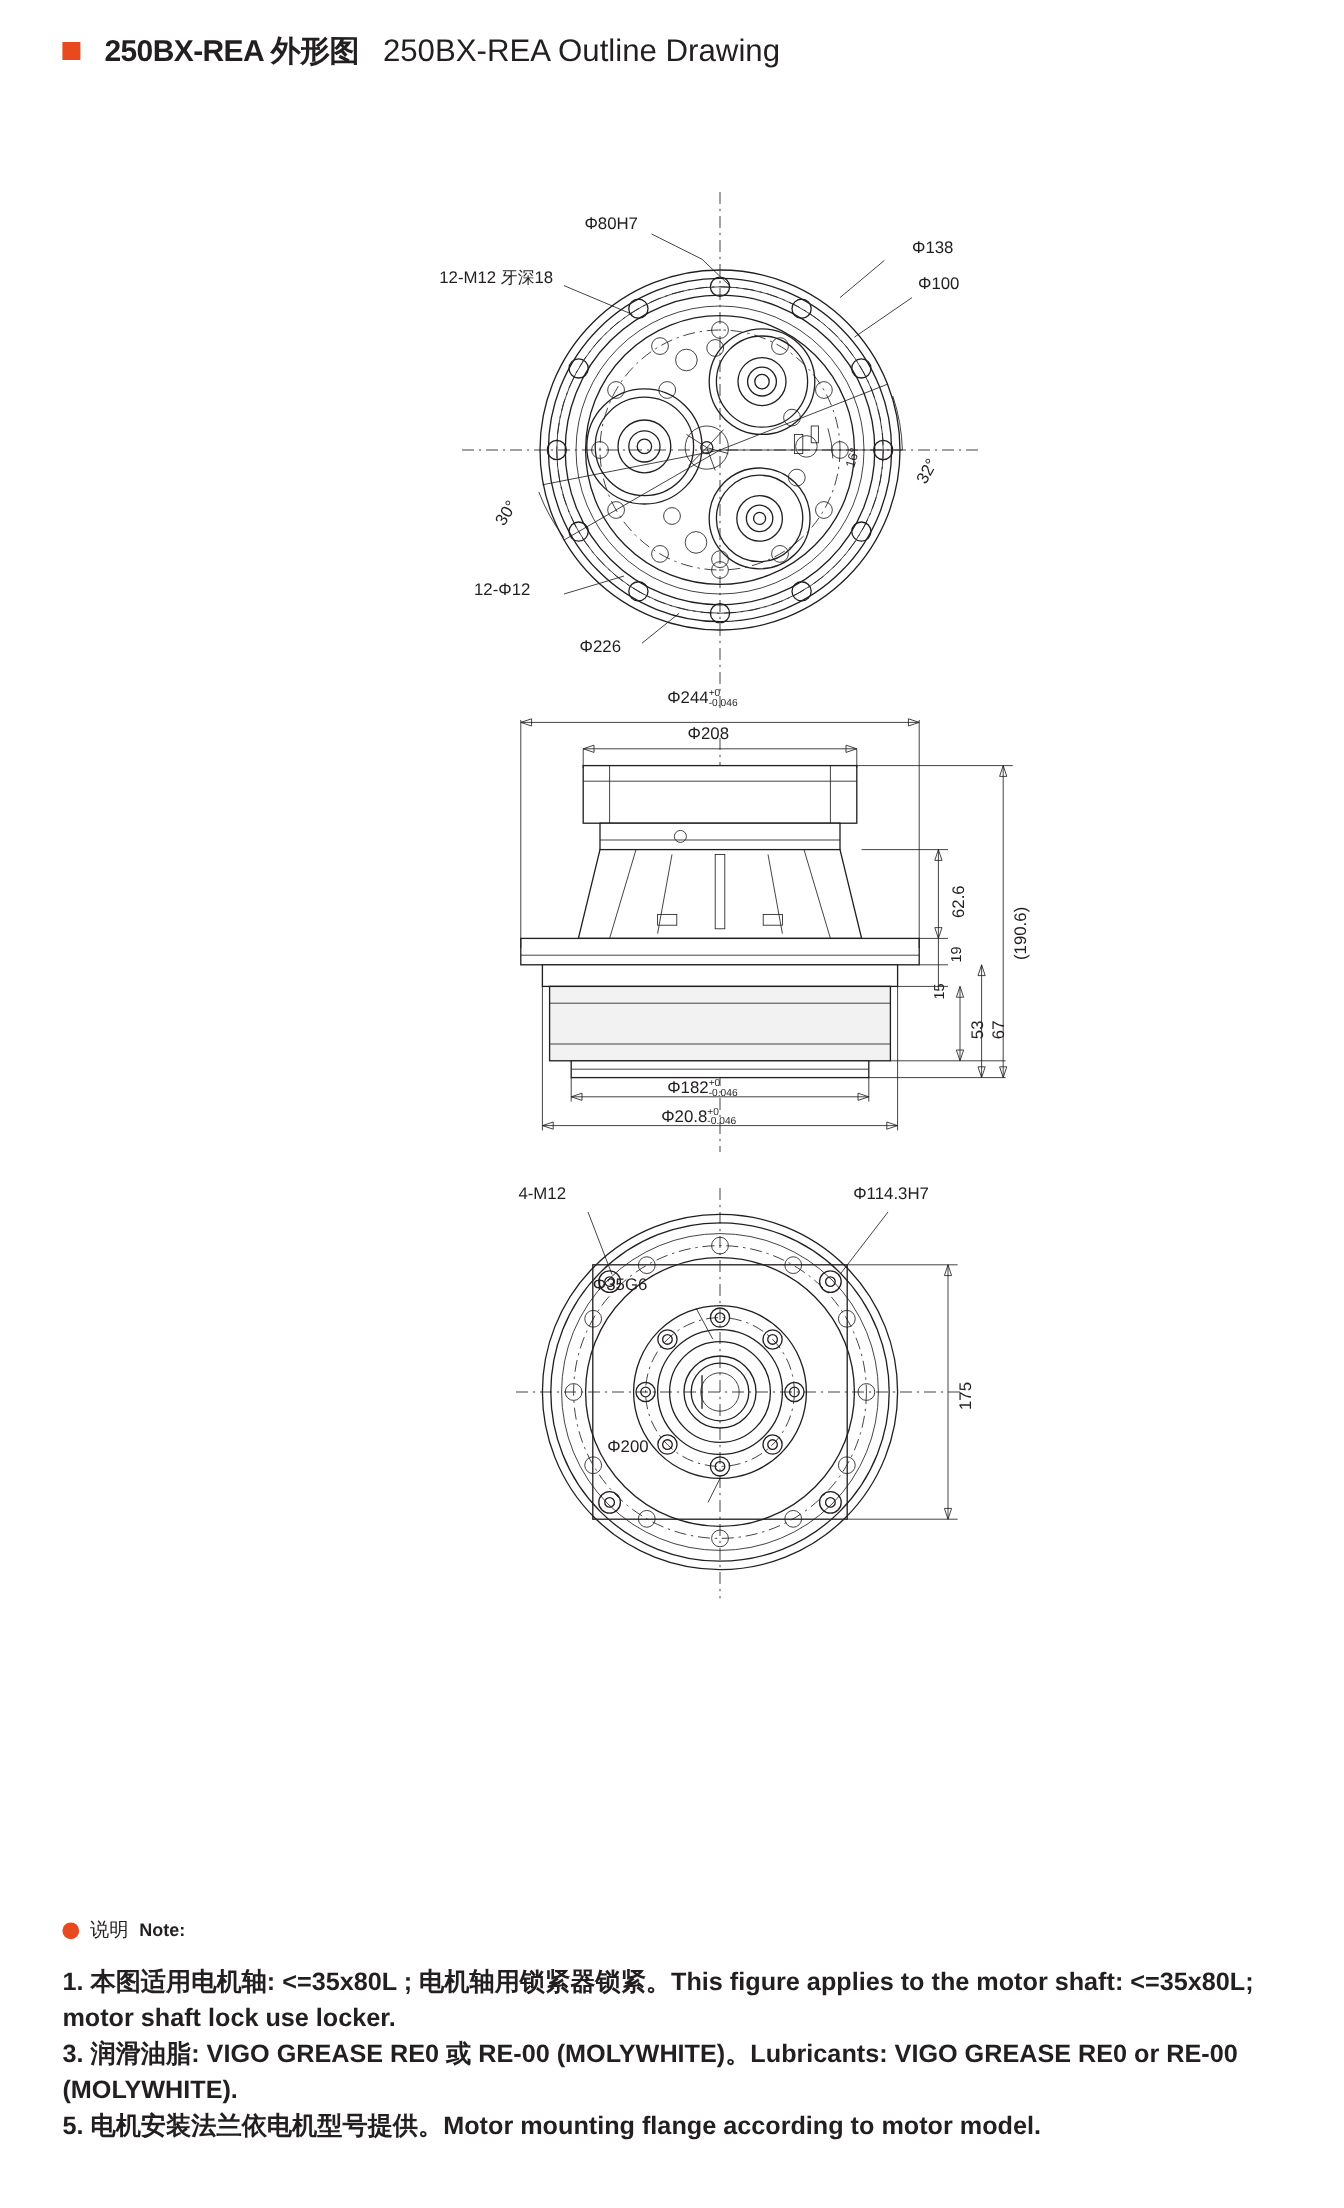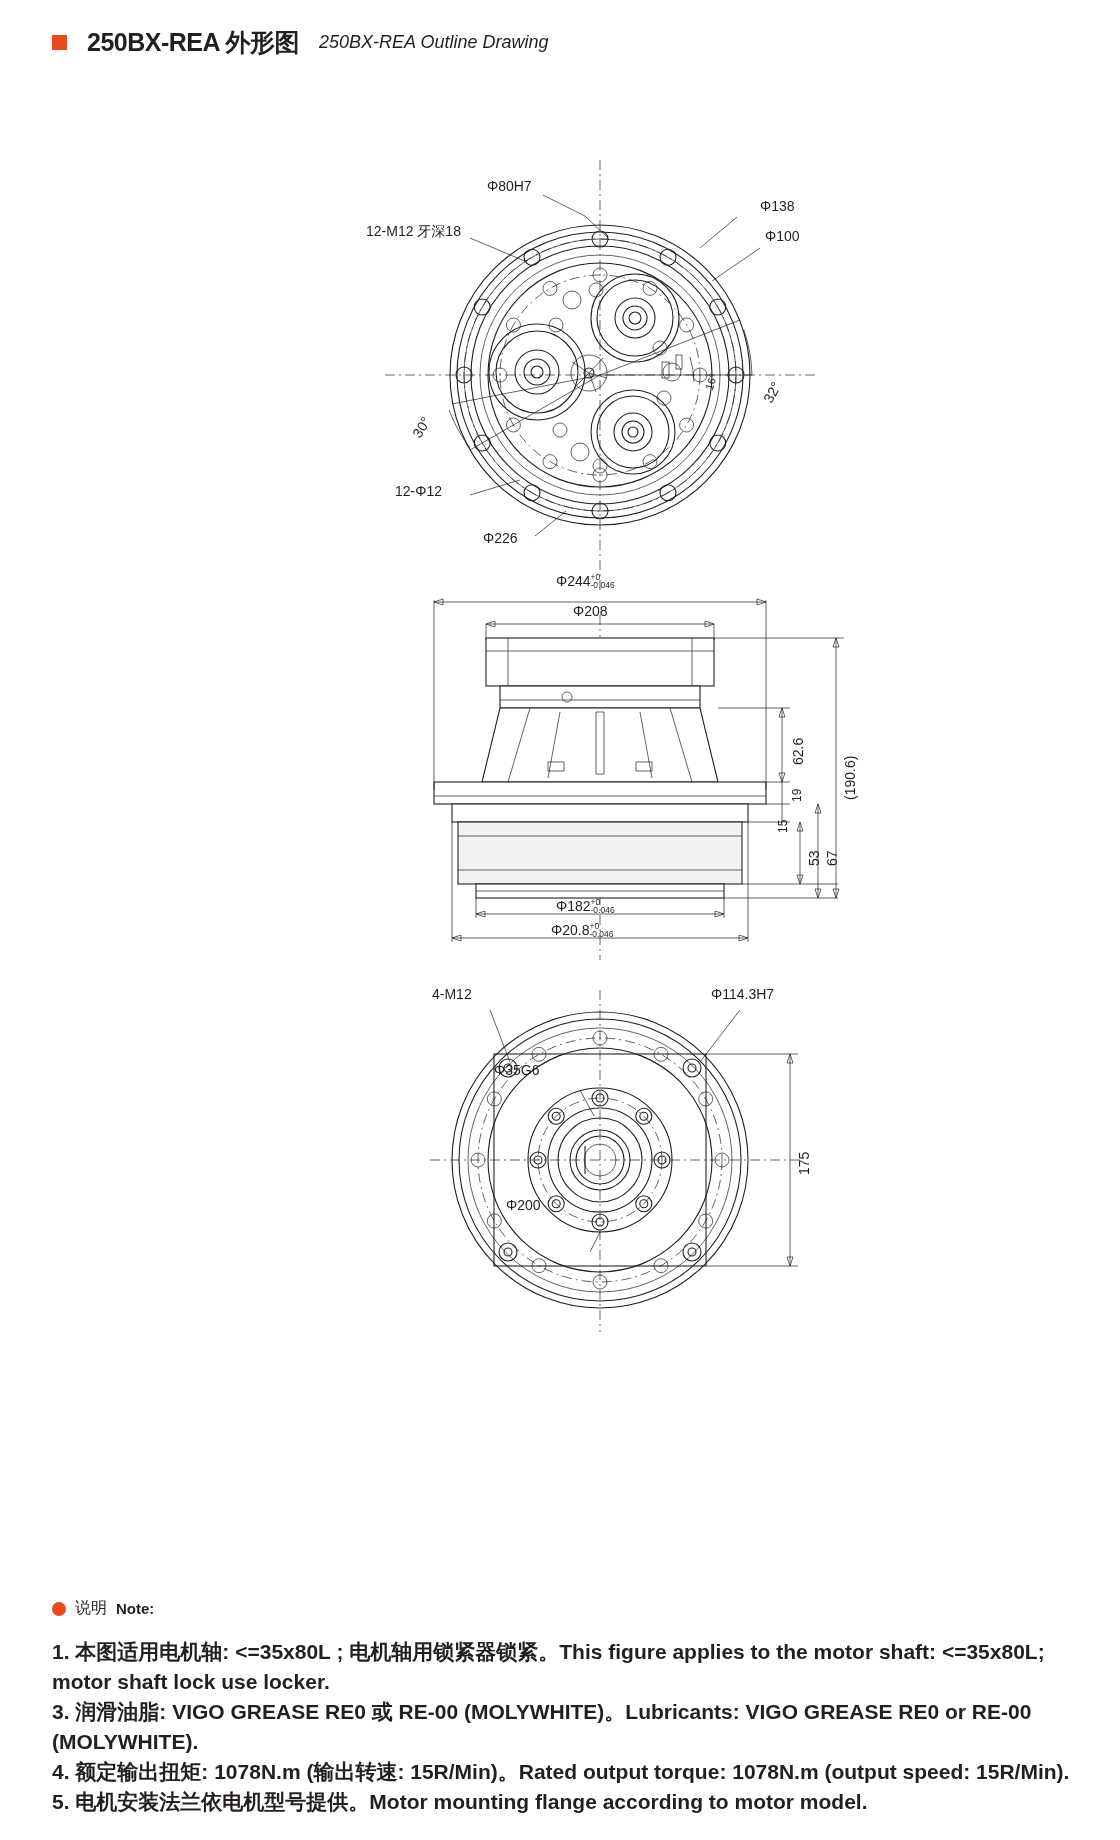--- a/index.html
+++ b/index.html
@@ -3,21 +3,21 @@
 <meta charset="utf-8">
 <style>
   html,body{margin:0;padding:0;background:#ffffff;}
   body{width:1120px;height:1840px;position:relative;font-family:"Liberation Sans",sans-serif;color:#231f20;}
   .page{position:absolute;inset:0;}
 
   
   .header{position:absolute;left:52px;top:26px;display:flex;align-items:center;gap:20px;}
   .header .marker{width:15px;height:15px;background:#e8491f;display:inline-block;}
   .header .t-cn{font-size:25px;font-weight:bold;letter-spacing:-0.5px;}
-  .header .t-en{font-size:18px;font-weight:normal;letter-spacing:0px;font-style:italic;}
+  .header .t-en{font-size:26px;font-weight:normal;letter-spacing:0px;}
 
   
   .drawing{position:absolute;left:0;top:0;width:1120px;height:1840px;pointer-events:none;}
   svg{display:block;}
   .ln{stroke:#231f20;fill:none;stroke-width:1.1;}
   .ln-thin{stroke:#231f20;fill:none;stroke-width:0.7;}
   .ln-dash{stroke:#231f20;fill:none;stroke-width:0.7;stroke-dasharray:10 4 2 4;}
   .ln-dim{stroke:#231f20;fill:none;stroke-width:0.7;}
   .fillw{fill:#ffffff;stroke:#231f20;stroke-width:1.1;}
   .fillg{fill:#f2f2f2;stroke:#231f20;stroke-width:1.1;}
@@ -366,22 +366,18 @@
 
     <div class="nrow">
       <span class="idx">1.</span>
       <span>本图适用电机轴: &lt;=35x80L ; 电机轴用锁紧器锁紧。This figure applies to the motor shaft: &lt;=35x80L; motor shaft lock use locker.</span>
     </div>
     <div class="nrow">
       <span class="idx">3.</span>
       <span>润滑油脂: VIGO GREASE RE0 或 RE-00 (MOLYWHITE)。Lubricants: VIGO GREASE RE0 or RE-00 (MOLYWHITE).</span>
     </div>
     <div class="nrow">
-      <span class="idx">4.</span>
-      <span>额定输出扭矩: 1078N.m (输出转速: 15R/Min)。Rated output torque: 1078N.m (output speed: 15R/Min).</span>
-    </div>
-    <div class="nrow">
       <span class="idx">5.</span>
       <span>电机安装法兰依电机型号提供。Motor mounting flange according to motor model.</span>
     </div>
   </div>
 
 </div>
 
 </body></html>

